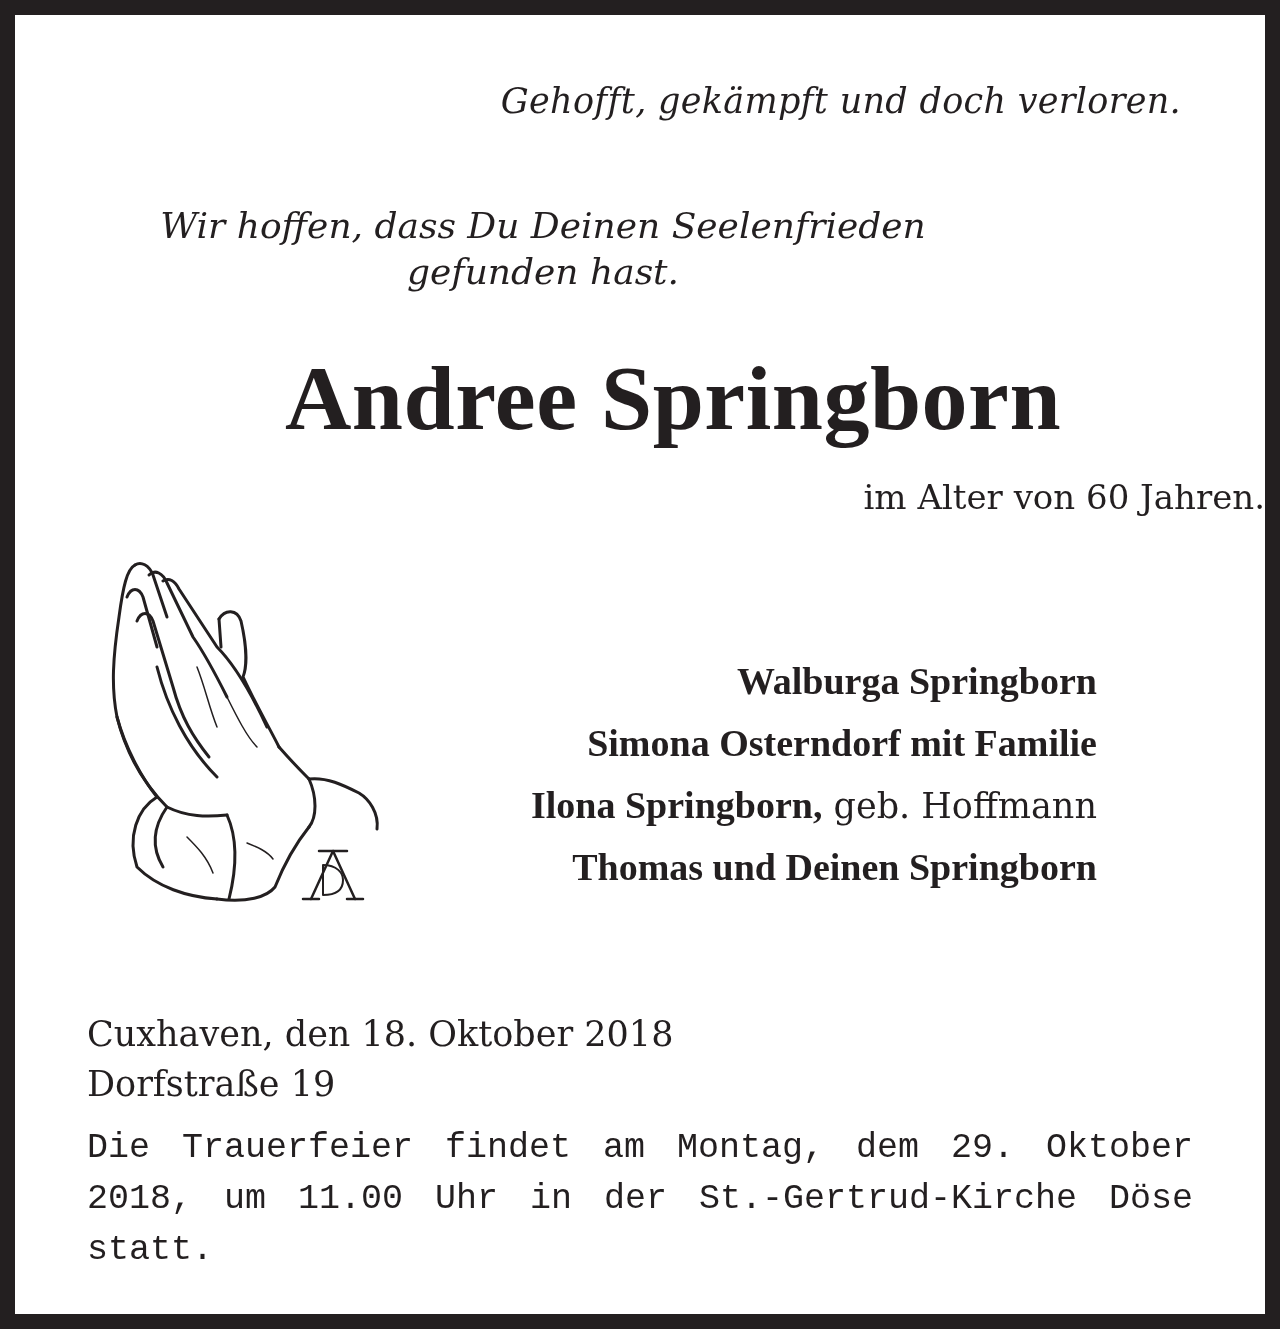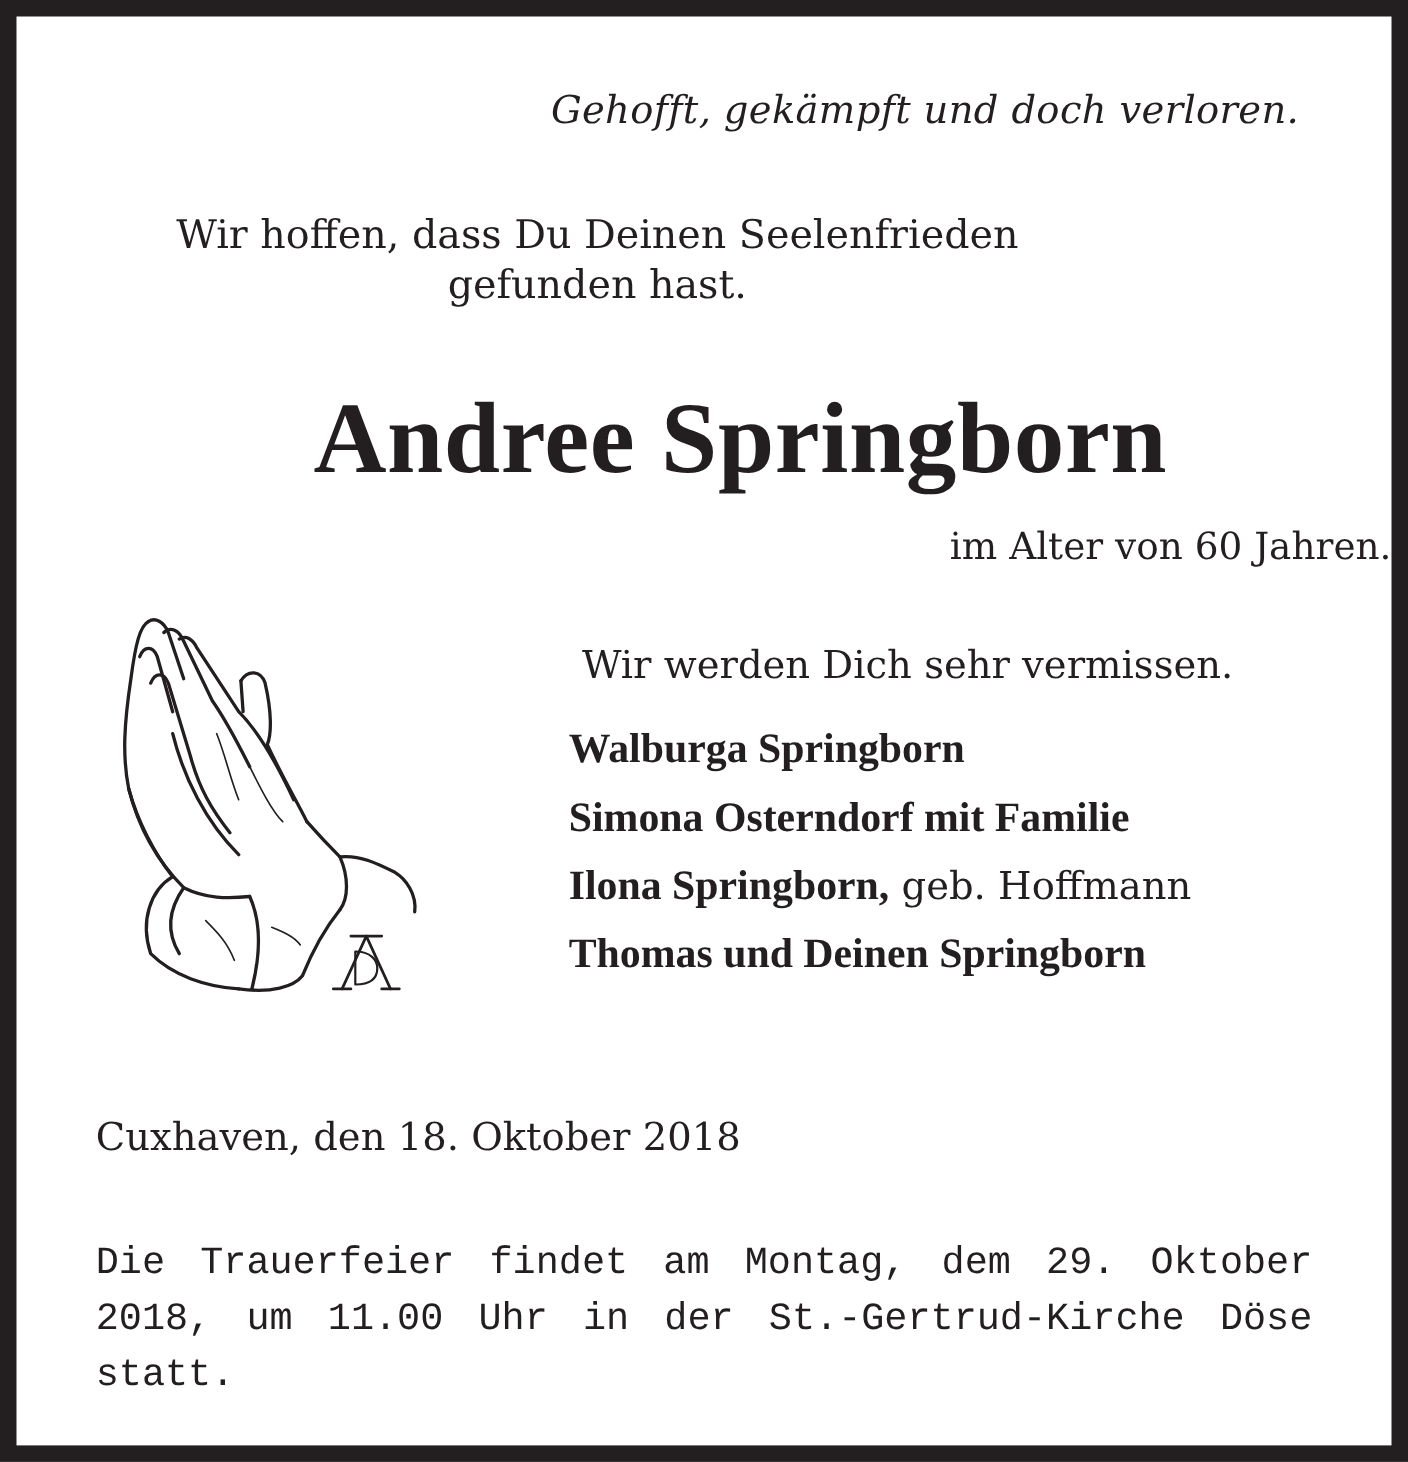--- a/index.html
+++ b/index.html
@@ -19,43 +19,44 @@
     }
     .abs { position: absolute; white-space: nowrap; }
     .motto {
       right: 84px; top: 66px;
       font-style: italic; font-size: 35px;
       letter-spacing: 0.3px;
     }
     .intro {
       left: 0; width: 1056px; text-align: center;
       font-size: 36px; line-height: 46px;
-      top: 176px;
+      top: 188px;
       white-space: normal;
+      font-style: italic;
     }
     .name {
       left: 0; width: 1250px; text-align: center;
       top: 330px;
       font-family: "Liberation Serif", "DejaVu Serif", serif;
       font-weight: bold; font-size: 92px; letter-spacing: 0.5px; padding-left: 33px;
     }
     .age {
       left: 0; width: 1250px; text-align: right;
       top: 462px; font-size: 34px;
     }
     .hands {
       left: 82px; top: 532px;
       width: 300px; height: 370px;
     }
     .miss {
       left: 514px; top: 570px; font-size: 35px;
     }
     .mourners {
-      left: 502px; top: 636px;
-      font-size: 35px; line-height: 61px;
+      left: 516px; top: 636px;
+      font-size: 35px; line-height: 61px; text-align: right;
     }
     .mourners .b { font-weight: bold; font-family: "Liberation Serif", "DejaVu Serif", serif; font-size: 38px; }
     .place {
       left: 72px; top: 994px; font-size: 35px; line-height: 50px;
     }
     .service {
       left: 72px; top: 1108px; width: 1106px;
       font-size: 35px; line-height: 51px;
       white-space: normal; text-align: justify; font-family: Liberation Mono, monospace;
     }
@@ -105,28 +106,28 @@
       <path d="M212 232 C220 250 220 270 212 280"></path>
       <path d="M90 290 C100 300 110 310 116 326" stroke-width="1.5"></path>
       <path d="M150 296 C160 300 170 304 176 312" stroke-width="1.5"></path>
 
       <path d="M214 352 L236 304 L258 352" stroke-width="2.5"></path>
       <path d="M206 352 L222 352 M250 352 L266 352 M222 304 L250 304" stroke-width="2.5"></path>
       <path d="M226 318 L226 348 M226 318 C240 318 246 326 246 333 C246 342 240 348 226 348" stroke-width="2"></path>
     </svg>
   </div>
 
-  <div class="abs miss">Wir werden Dich sehr vermissen.</div>
 
   <div class="abs mourners">
     <div><span class="b">Walburga Springborn</span><span></span></div>
     <div><span class="b">Simona Osterndorf mit Familie</span><span></span></div>
     <div><span class="b">Ilona Springborn,</span><span> geb. Hoffmann</span></div>
     <div><span class="b">Thomas und Deinen Springborn</span><span></span></div>
   </div>
 
   <div class="abs place">
     <div>Cuxhaven, den 18. Oktober 2018</div>
+    <div>Dorfstraße 19</div>
   </div>
 
   <div class="abs service">Die Trauerfeier findet am Montag, dem 29. Oktober 2018, um 11.00 Uhr in der St.-Gertrud-Kirche Döse statt.</div>
 
 </div>
 
 </body></html>

